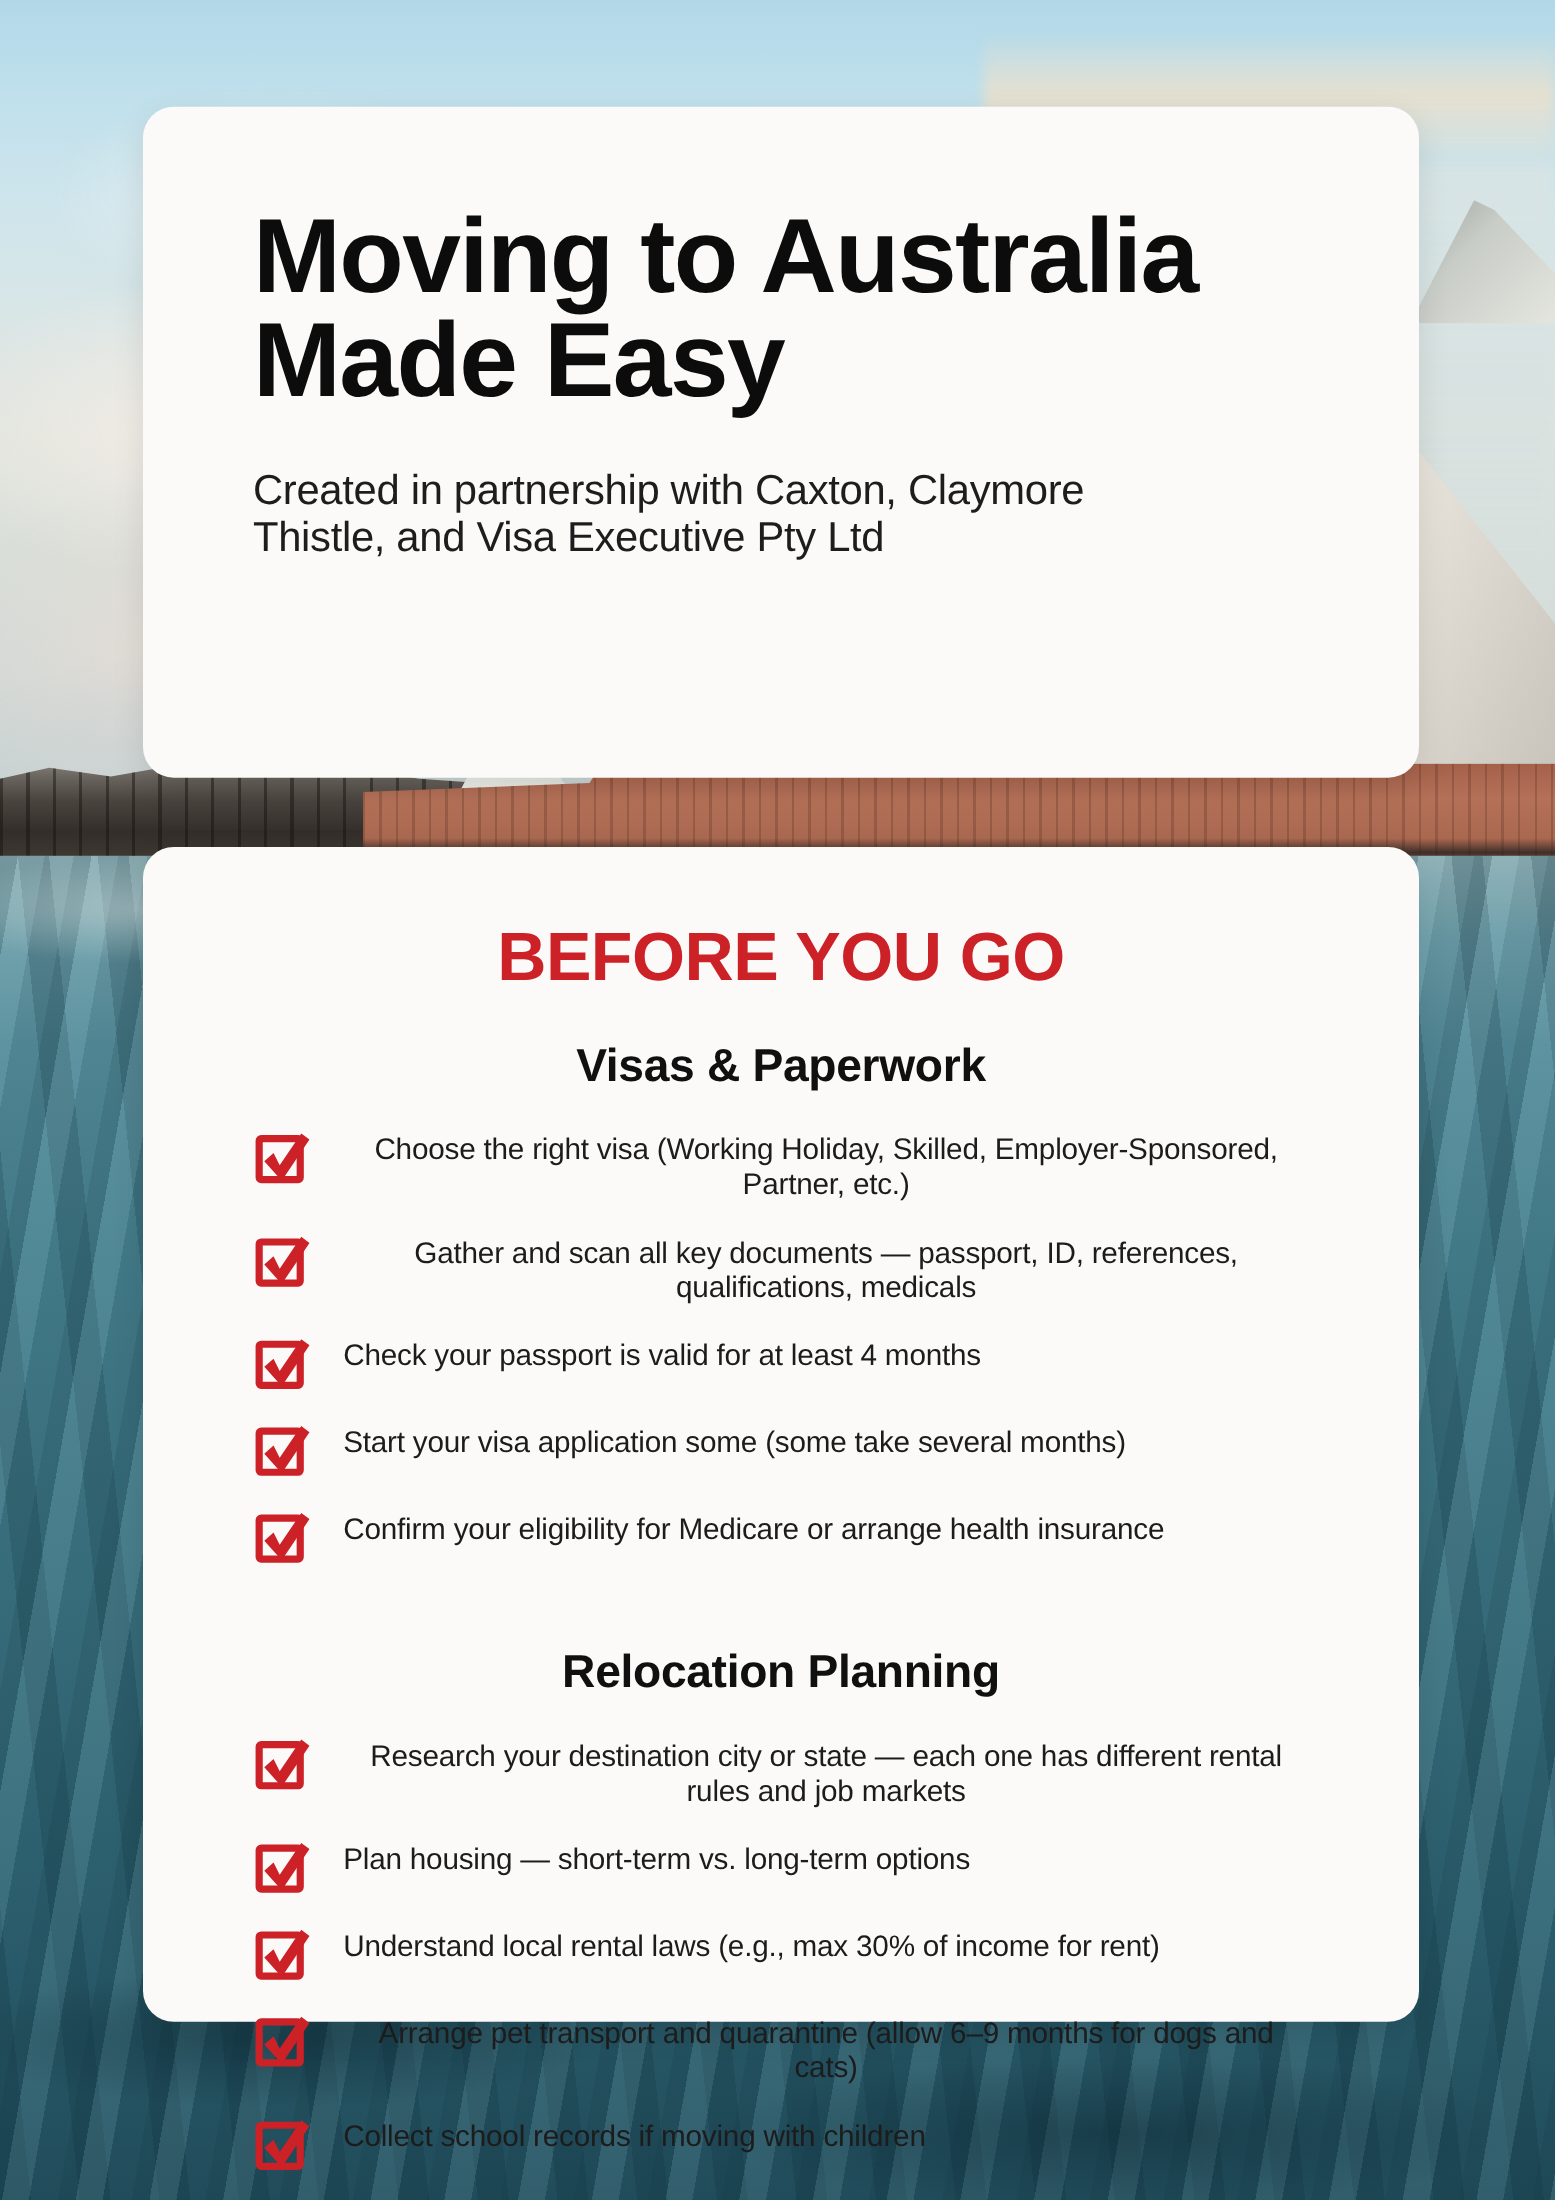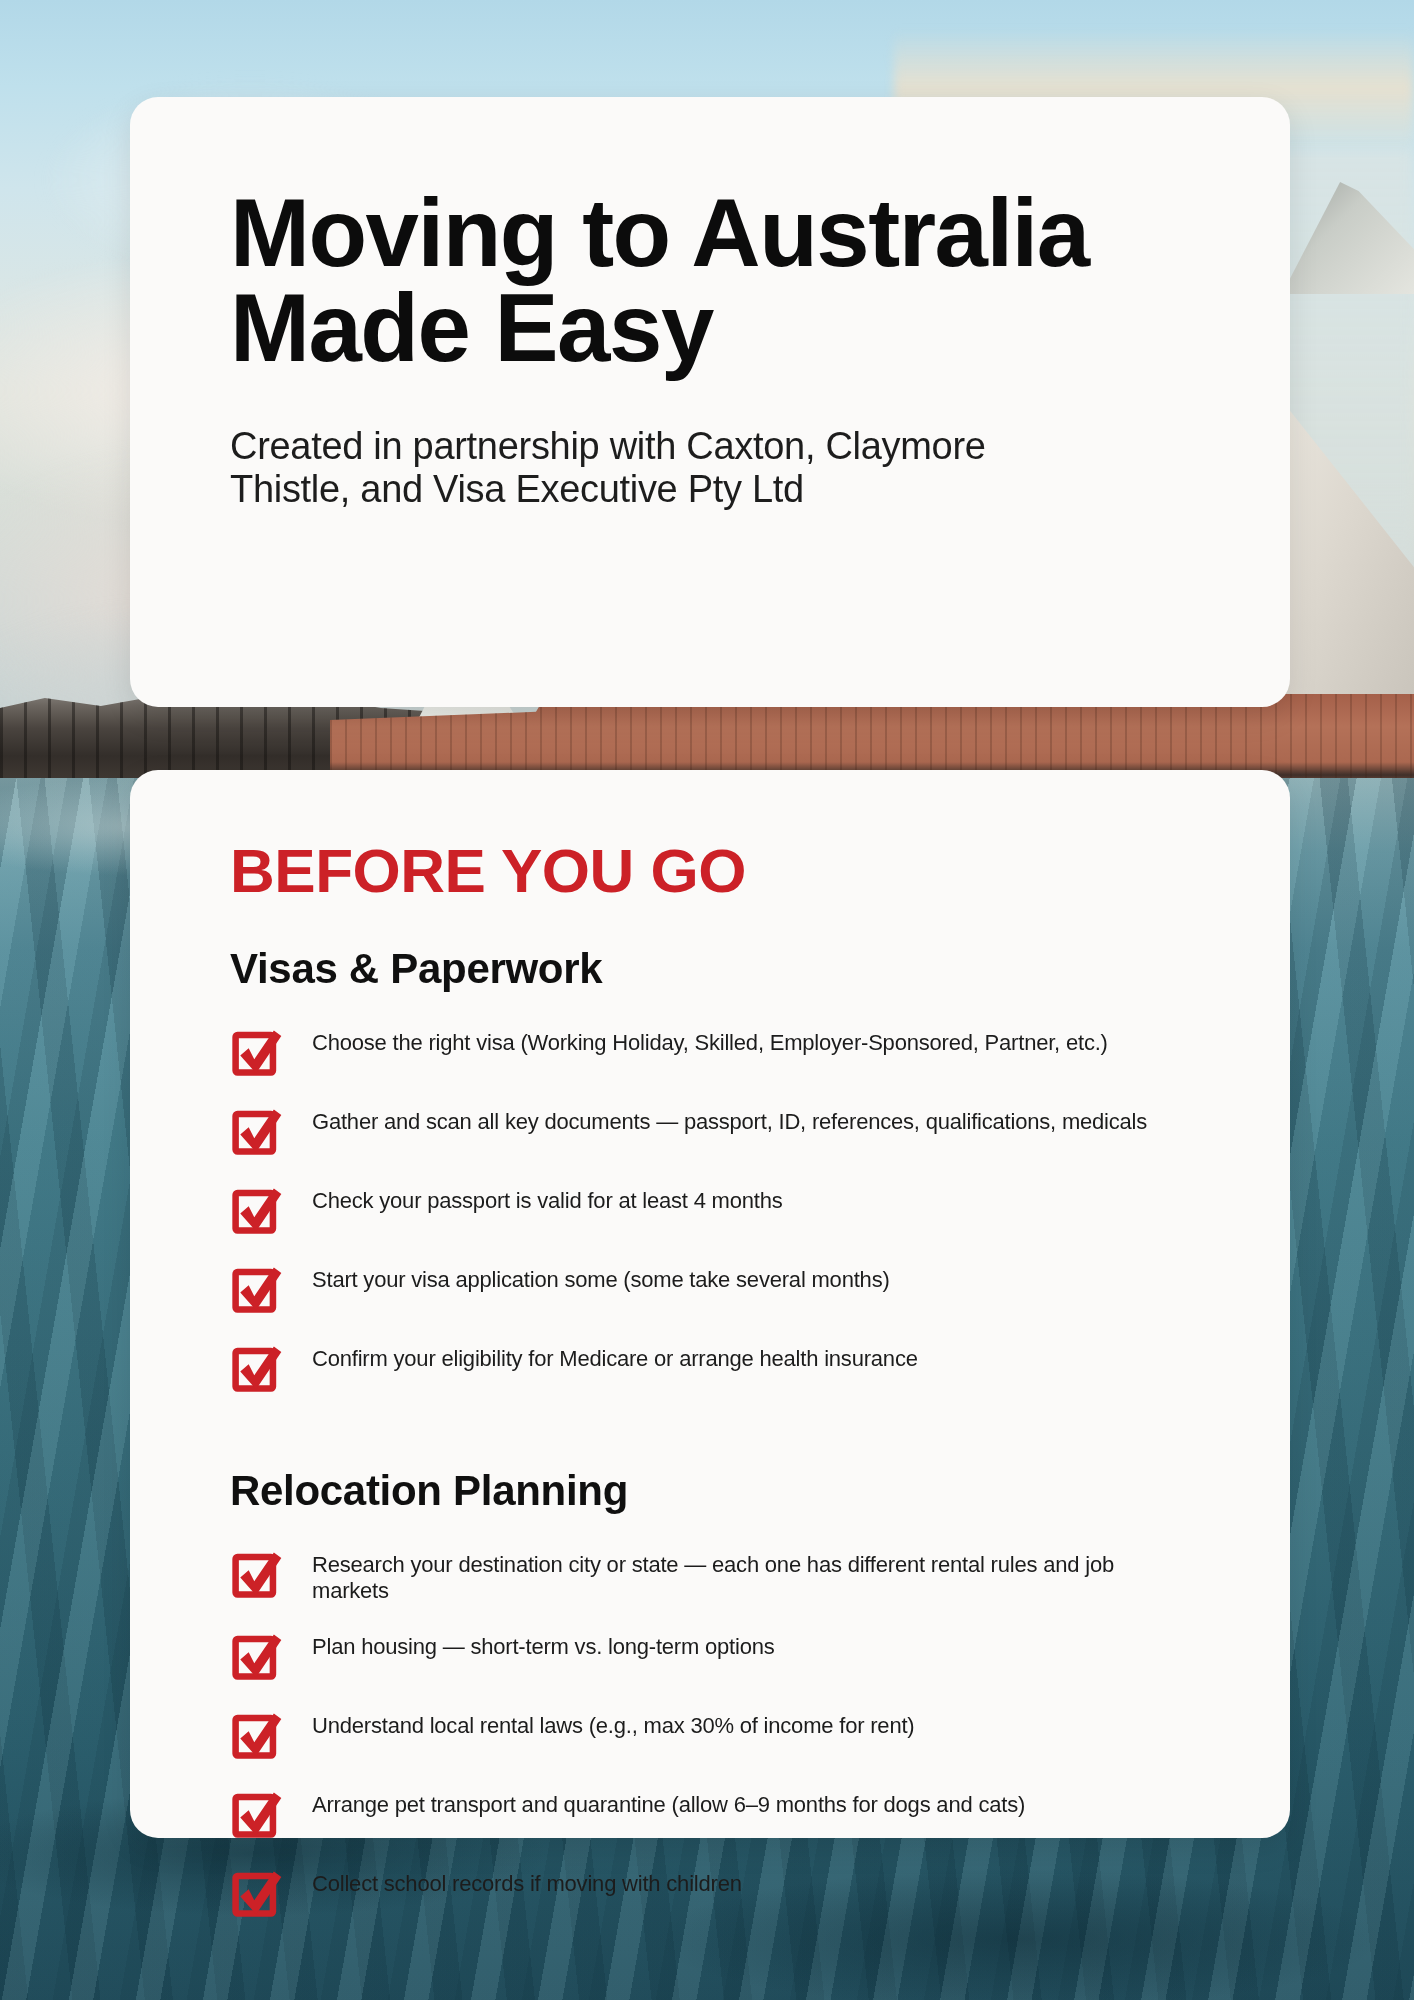--- a/index.html
+++ b/index.html
@@ -51,34 +51,34 @@
       radial-gradient(ellipse 420px 90px at 18% 88%,rgba(10,35,45,.45),transparent 70%),
       radial-gradient(ellipse 520px 100px at 72% 95%,rgba(10,35,45,.42),transparent 70%),
       radial-gradient(ellipse 420px 90px at 46% 76%,rgba(178,205,205,.28),transparent 70%),
       repeating-linear-gradient(100deg,rgba(14,48,60,.22) 0 16px,rgba(130,175,184,.16) 16px 40px,rgba(14,48,60,.10) 40px 66px),
       repeating-linear-gradient(84deg,rgba(8,38,50,.18) 0 28px,rgba(255,255,255,0) 28px 72px),
       linear-gradient(180deg,#93b3b8 0%,#6fa0ab 6%,#578e9c 14%,#47818f 30%,#3b7280 55%,#2d6170 80%,#234f5e 100%);}
   
   .card{position:absolute;left:130px;width:1160px;background:#fbfaf9;border-radius:28px;
     box-shadow:0 10px 30px rgba(0,0,0,.10);}
   .card-hero{top:97px;height:610px;padding:88px 100px 0;box-sizing:border-box;}
-  .card-checklist{top:770px;height:1068px;padding:70px 100px 0;box-sizing:border-box;}
+  .card-checklist{top:770px;height:1068px;padding:70px 100px 0;box-sizing:border-box;text-align:center;}
   .page-title{margin:0 0 50px;font-size:96px;line-height:.99;font-weight:800;letter-spacing:-1.5px;color:#0c0c0c;}
   .page-title .t-line{display:block;}
   .subtitle{margin:0 0 50px;font-size:58px;line-height:1.02;font-weight:700;letter-spacing:-.5px;}
   .subtitle .t-line{display:block;}
   .partners{margin:0;font-size:38px;line-height:1.12;font-weight:400;color:#1d1d1d;max-width:820px;letter-spacing:-.3px;}
   .section-title{margin:0 0 46px;font-size:62px;font-weight:800;line-height:1;letter-spacing:-.5px;}
   .sub-heading{margin:0 0 34px;font-size:42px;font-weight:700;line-height:1;color:#101010;letter-spacing:-.3px;}
   .sub-heading.second{margin-top:76px;}
   .check-list{list-style:none;margin:0;padding:0;}
   .check-item{display:flex;align-items:flex-start;gap:26px;margin-bottom:25px;}
   .cbx{flex:0 0 auto;width:56px;height:56px;margin-top:-2px;}
   .cbx svg{display:block;}
-  .item-text{font-size:22px;line-height:1.16;font-weight:400;color:#1c1c1c;max-width:950px;letter-spacing:-.2px;padding-top:6px;}
+  .item-text{font-size:27px;line-height:1.16;font-weight:400;color:#1c1c1c;max-width:950px;letter-spacing:-.2px;padding-top:6px;}
 </style>
 </head>
 <body>
 
 <div class="poster">
 
   <div class="bg-sky"></div>
   <div class="cloud c3"></div>
   <div class="cloud c1"></div>
   <div class="cloud c2"></div>

